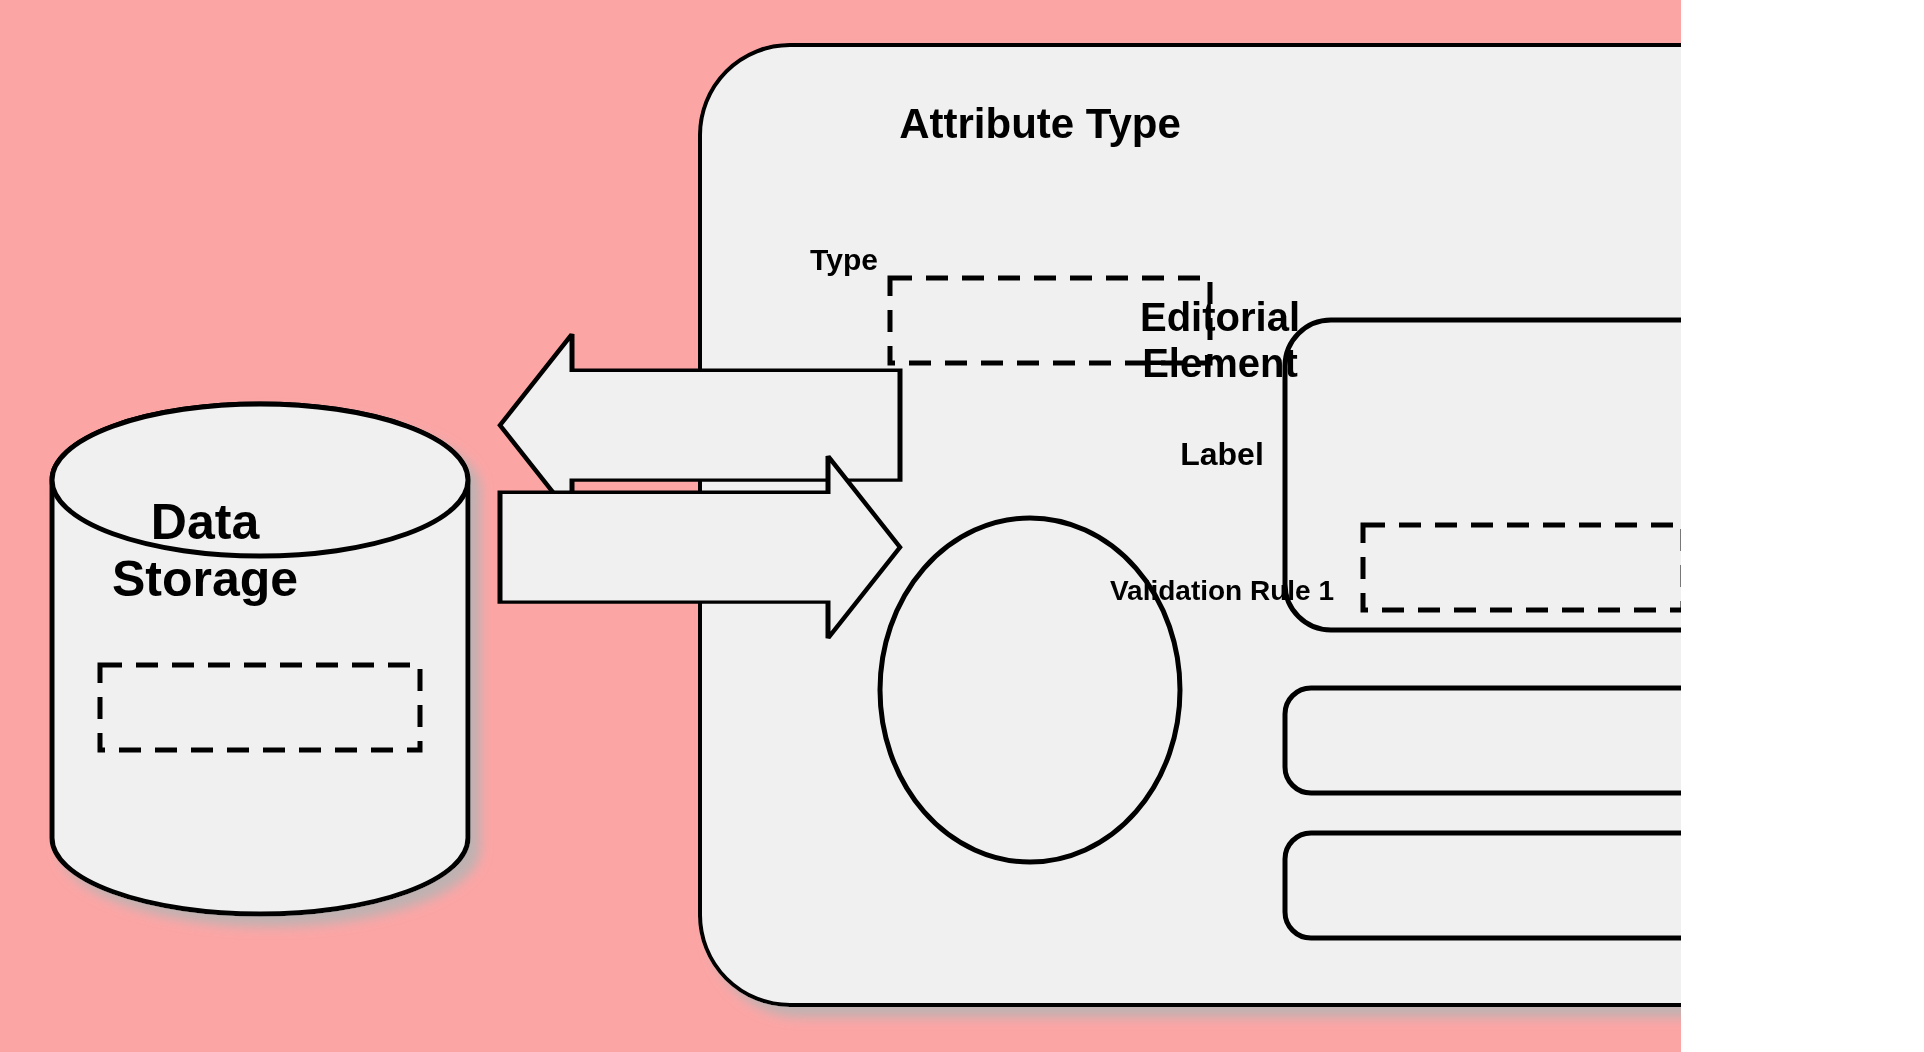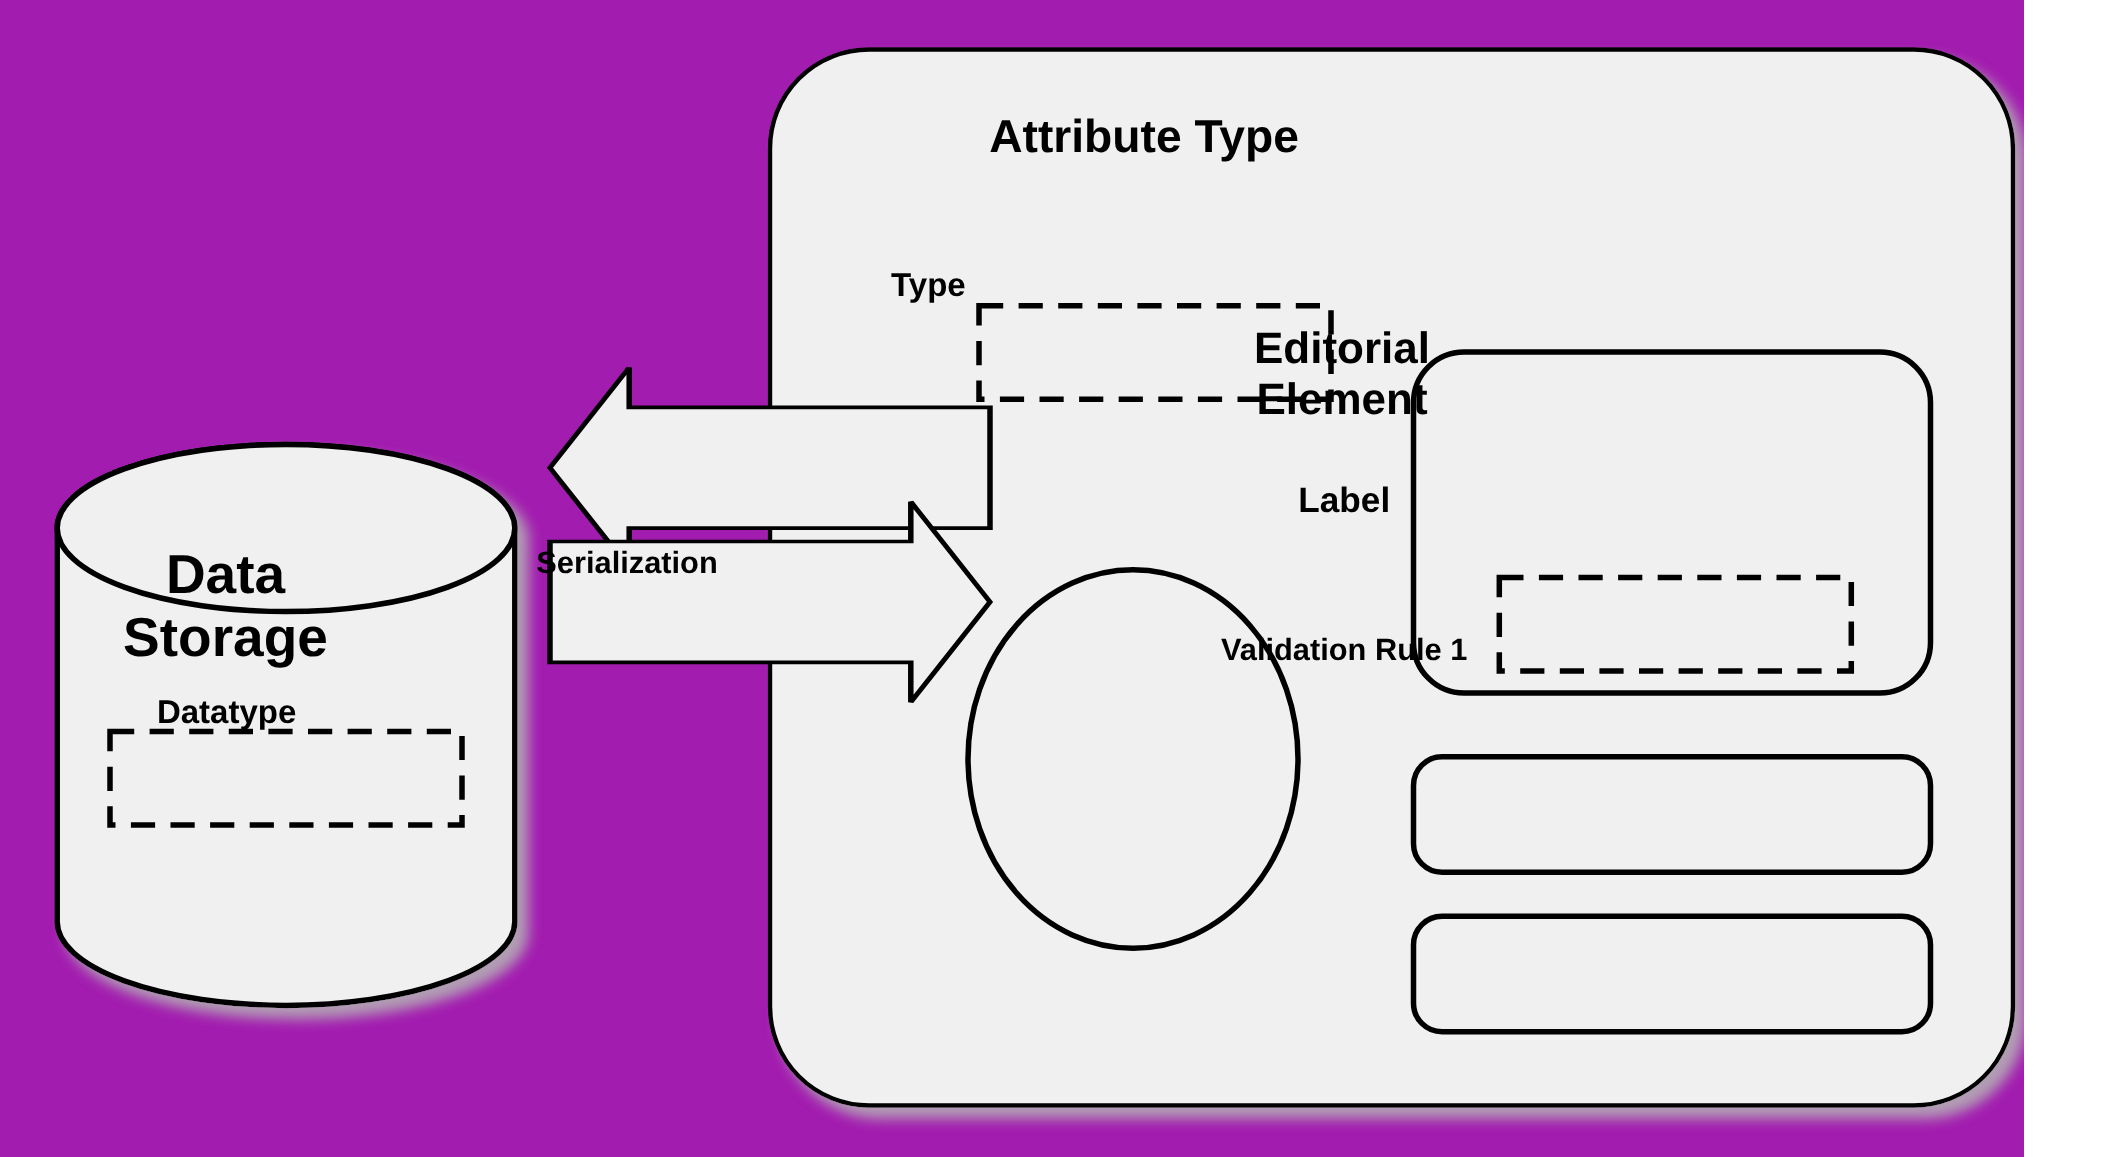--- a/index.html
+++ b/index.html
@@ -5,23 +5,23 @@
   html, body {
     margin: 0;
     padding: 0;
     background: #ffffff;
   }
   body {
     font-family: "Liberation Sans", sans-serif;
   }
   #canvas {
     position: relative;
-    width: 1840px;
+    width: 1681px;
     height: 1052px;
-    background: #a21caf;
+    background: #fca5a5;
     overflow: hidden;
   }
   #diagram-svg {
     position: absolute;
     left: 0;
     top: 0;
     width: 1924px;
     height: 1052px;
   }
   .lbl {
@@ -187,19 +187,17 @@
 Element</div>
 
   <div class="lbl lbl-label">Label</div>
 
   <div class="lbl lbl-rule1">Validation Rule 1</div>
 
 
   <div class="lbl lbl-data-storage">Data
 Storage</div>
 
-  <div class="lbl lbl-datatype">Datatype</div>
-
-
-  <div class="lbl lbl-serialization">Serialization</div>
+
+
 
 
 </div>
 
 </body></html>

